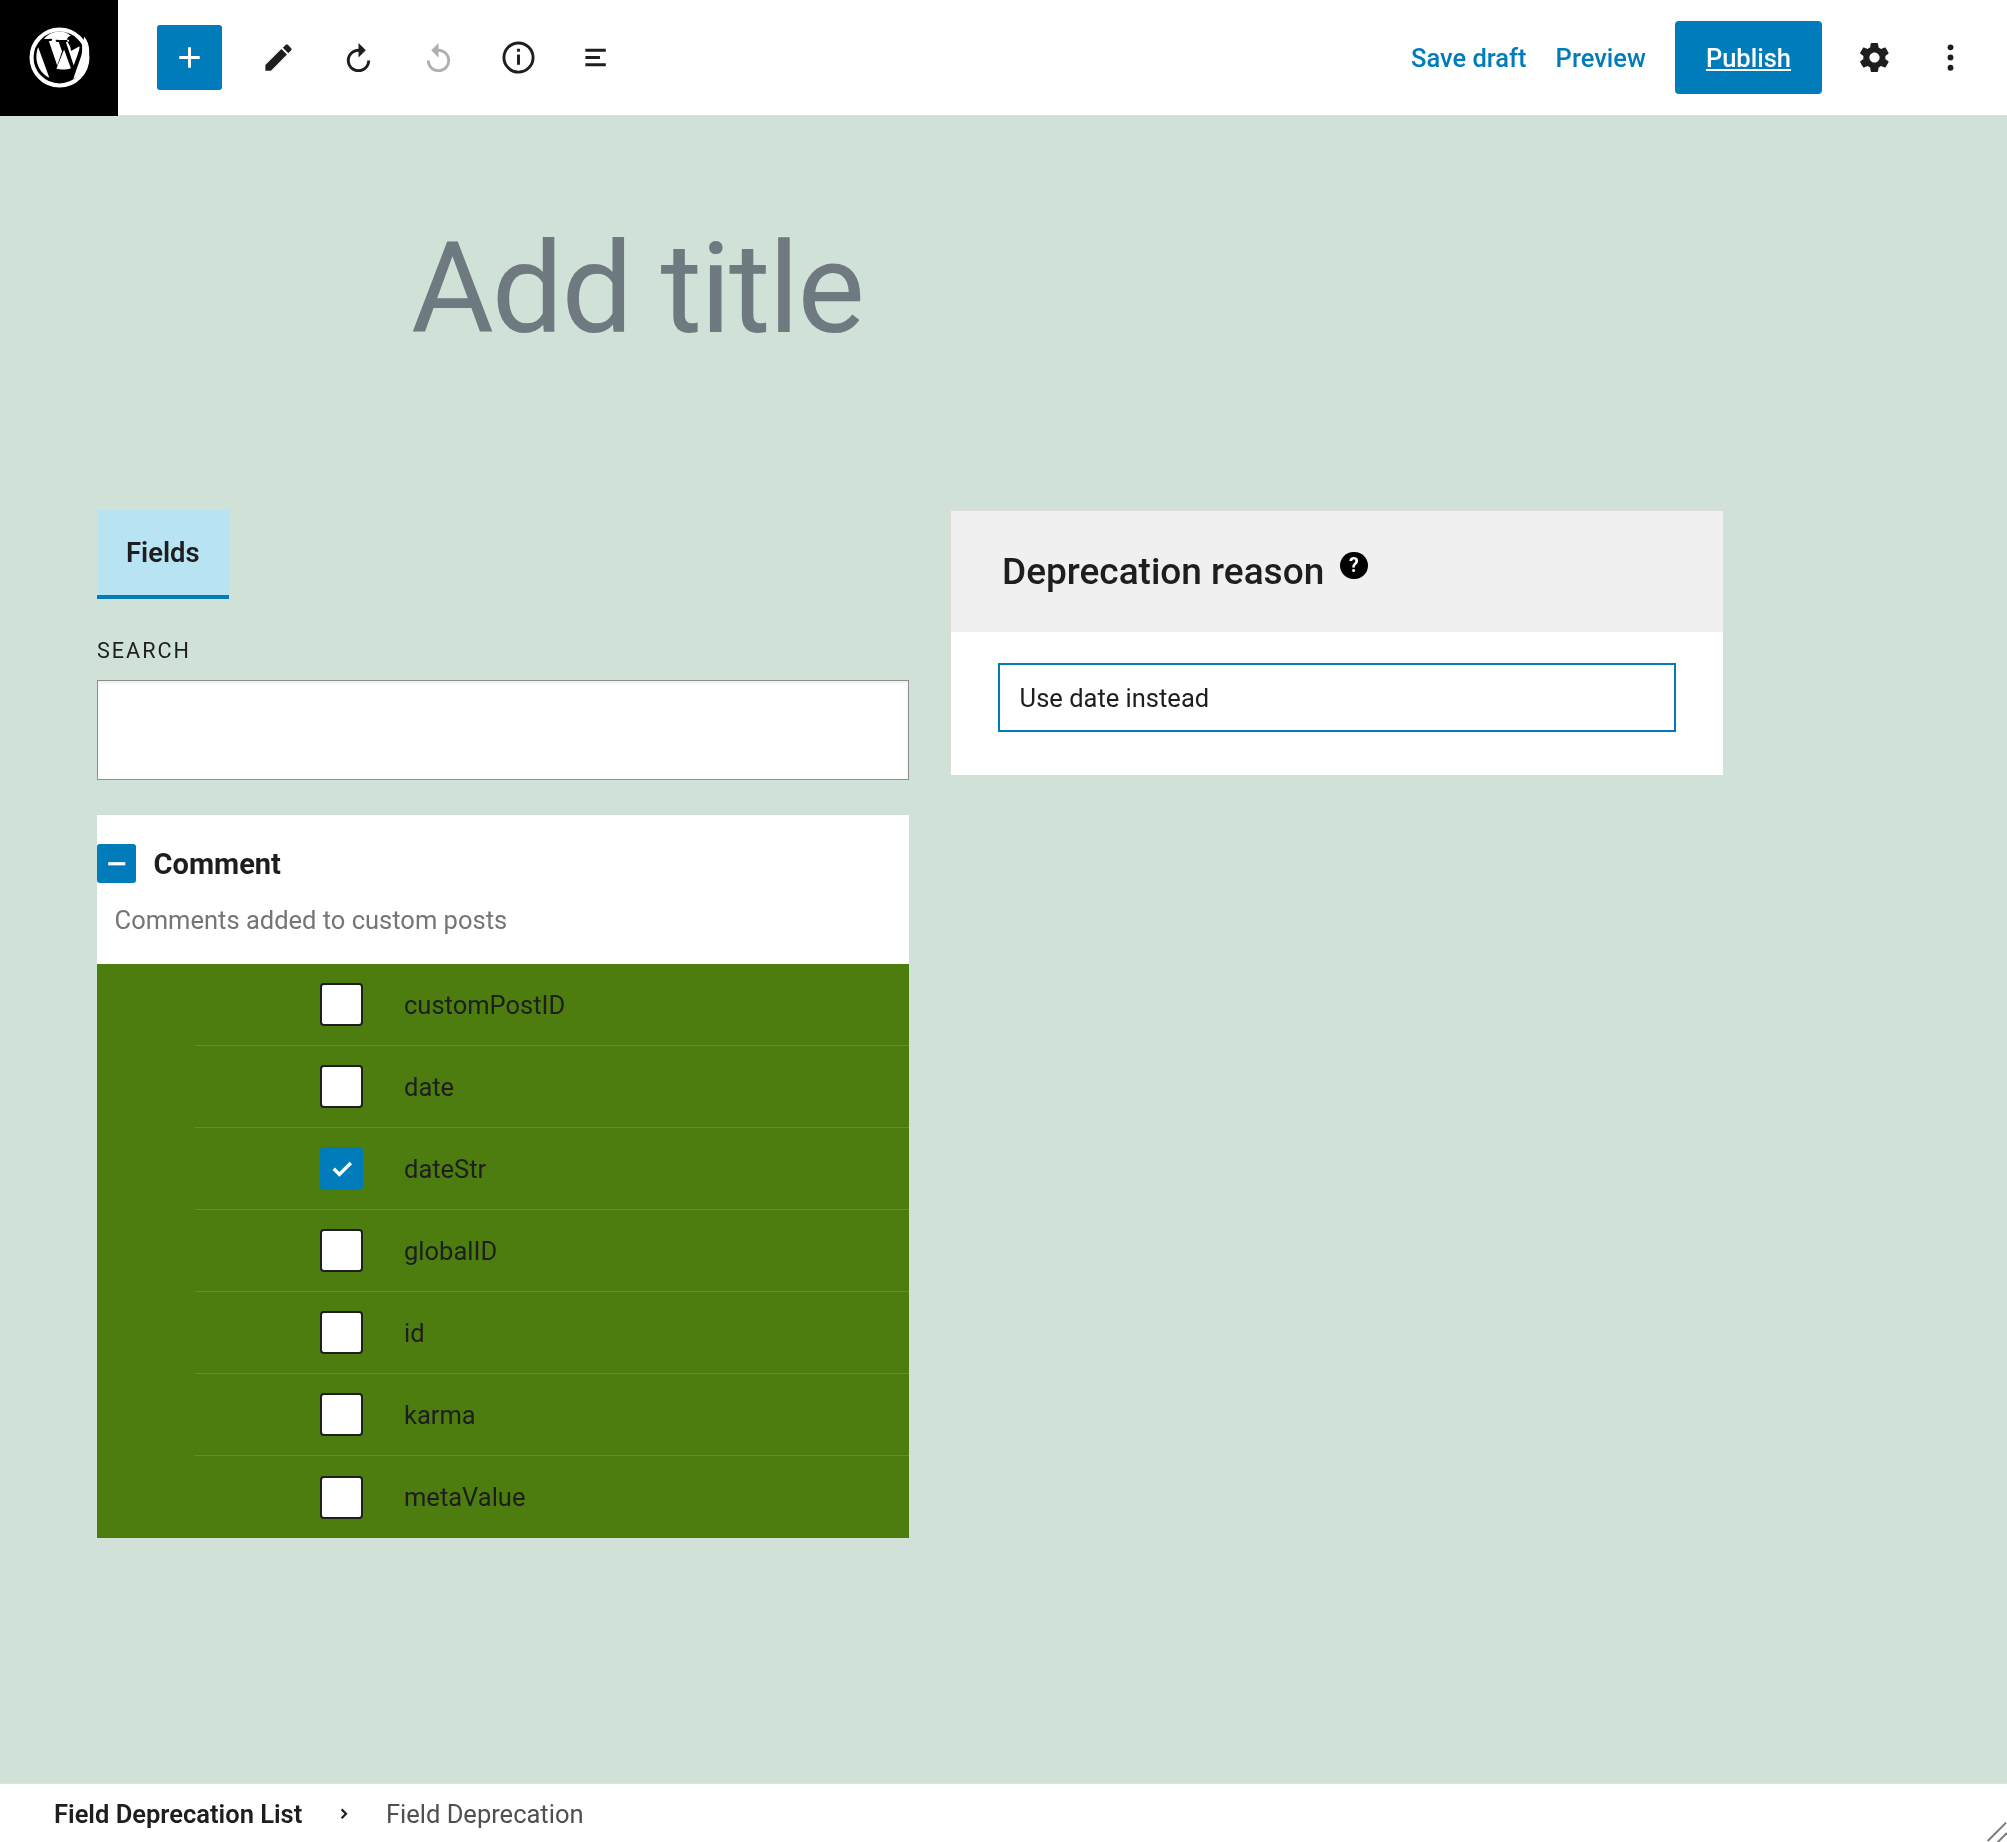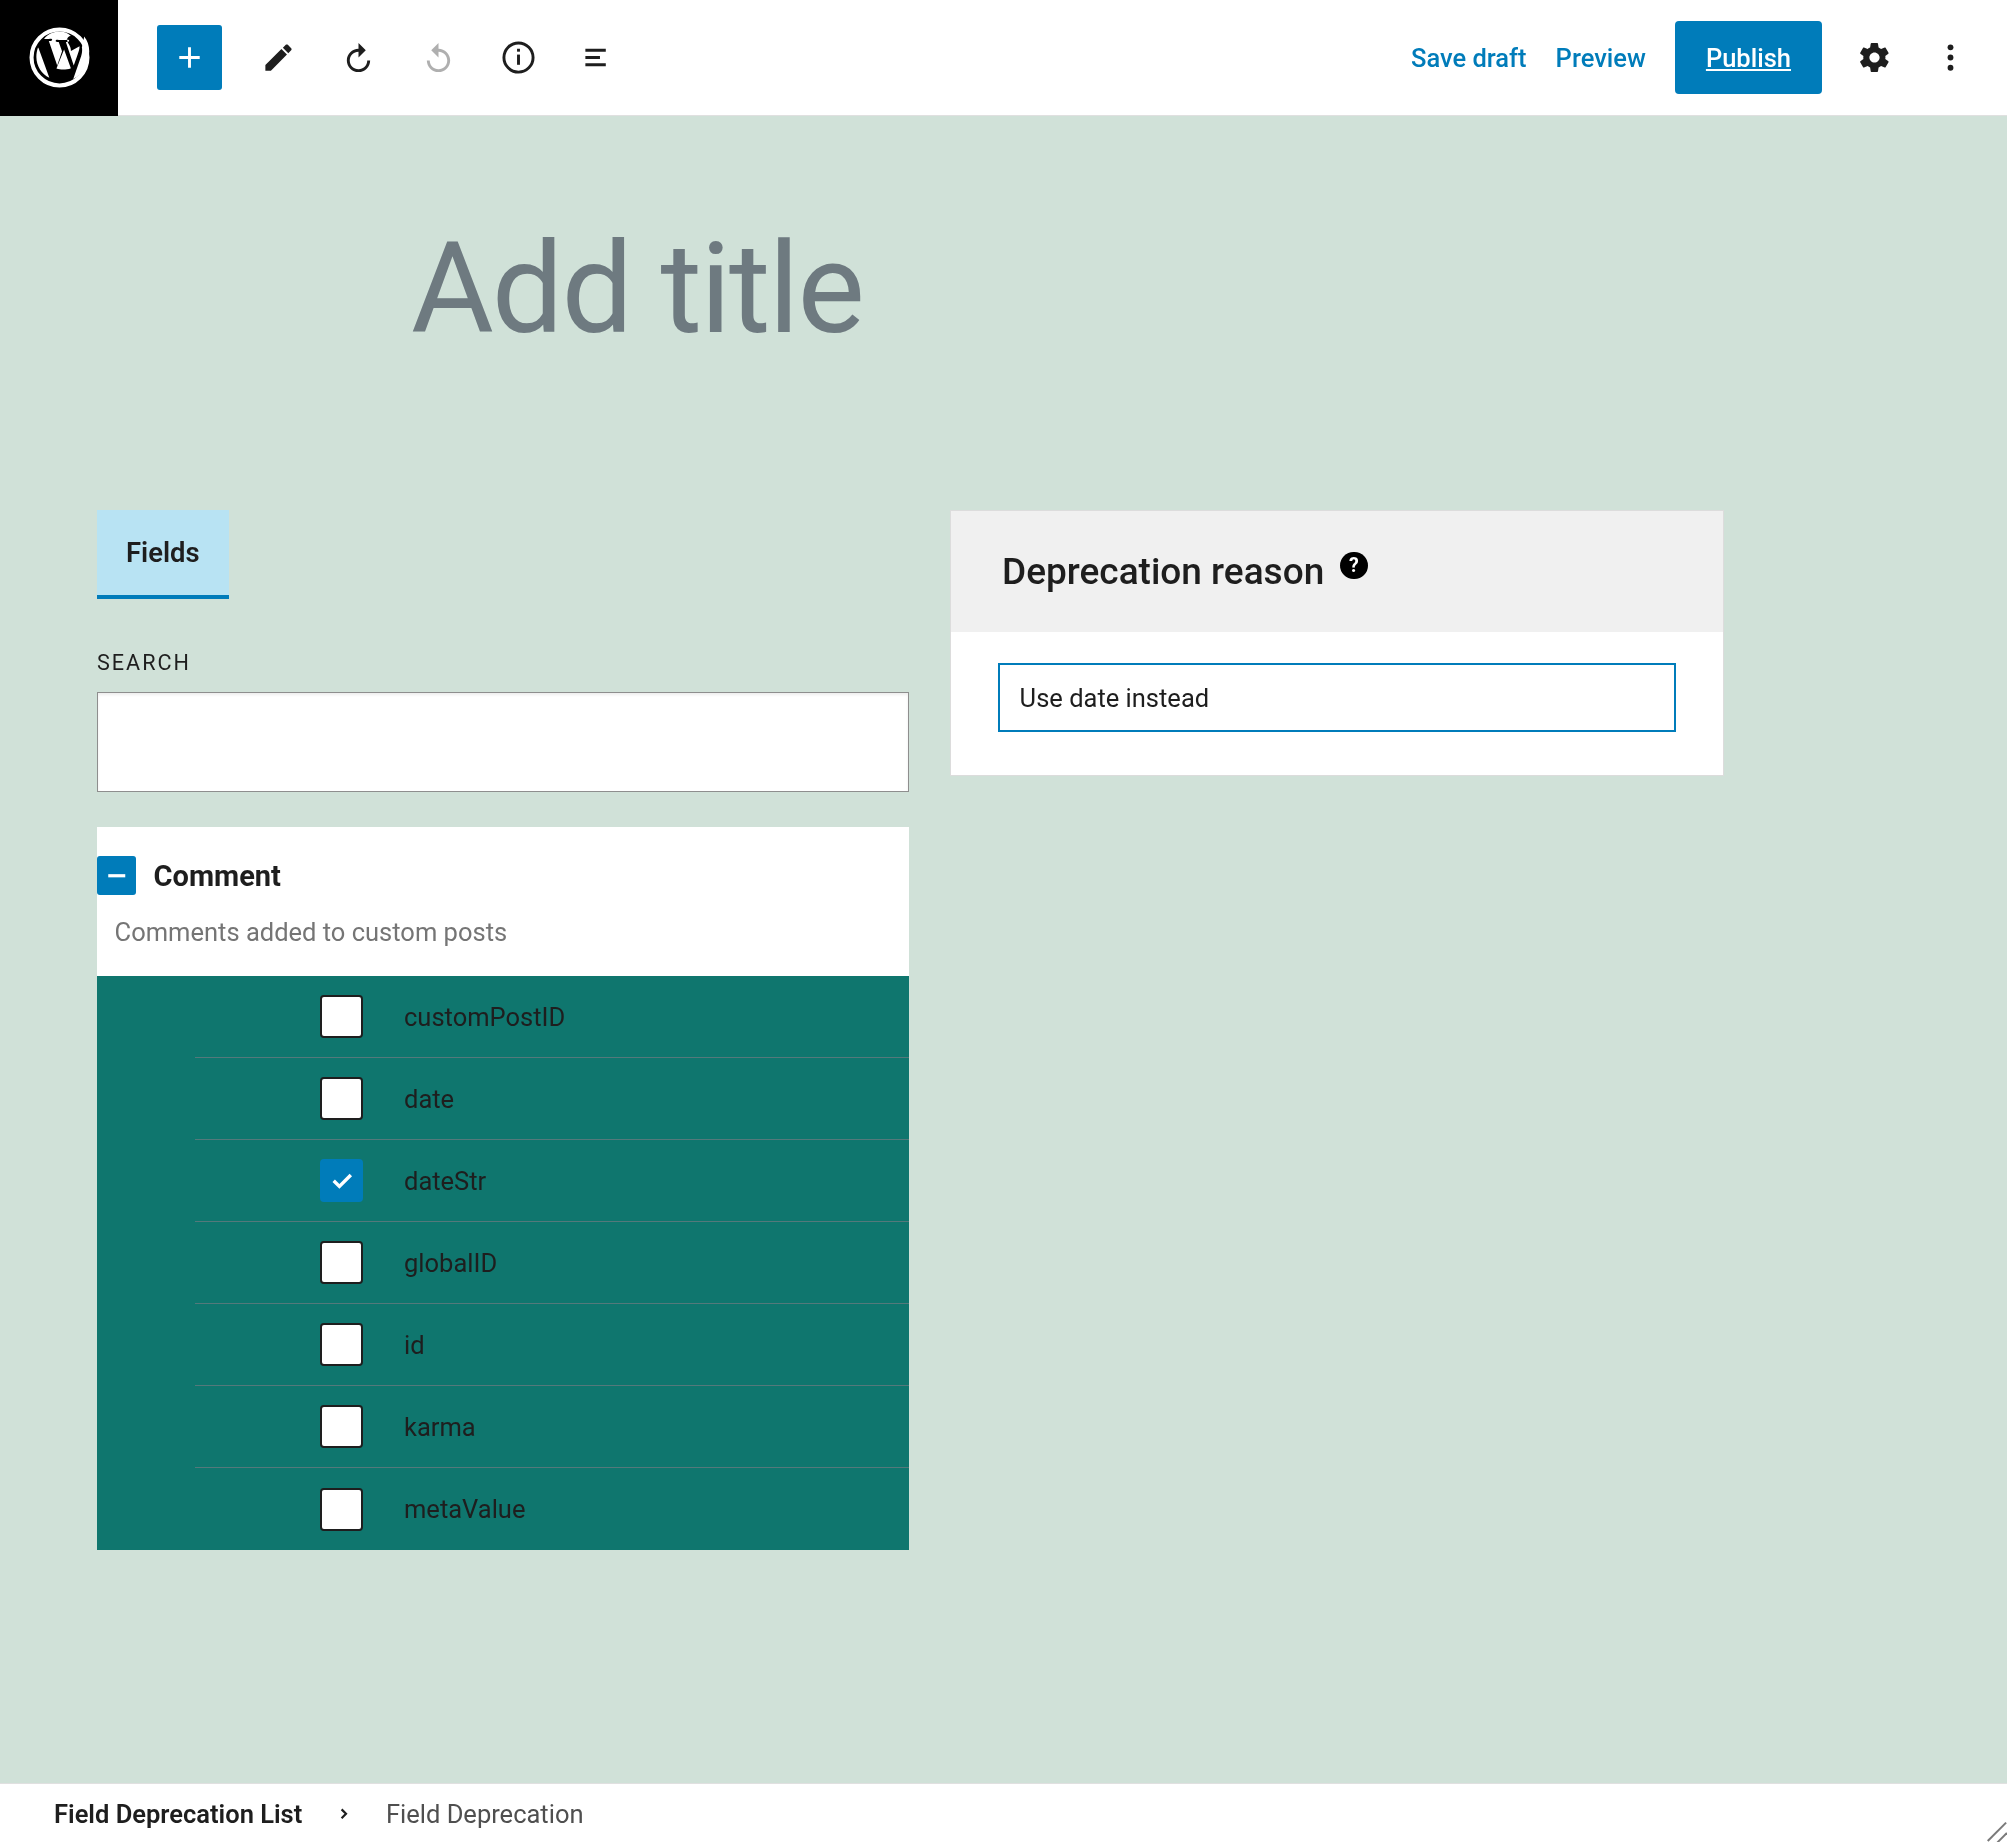--- a/index.html
+++ b/index.html
@@ -132,21 +132,21 @@
     font-weight: 600;
     color:#1e1e1e;
     border-bottom: 4.9px solid #007cba;
     cursor:pointer;
   }
 
   .search-label {
     font-size: 21.6px;
     letter-spacing:2px;
     color:#1e1e1e;
-    margin-top: 51px;
+    margin-top: 39px;
     margin-bottom: 17.6px;
   }
   .search-box {
     width: 100%;
     height: 100px;
     background:#fff;
     border:1px solid #8e8e8e;
     box-shadow: inset 0 2px 2.9px rgba(0,0,0,0.07);
   }
 
@@ -174,21 +174,21 @@
     font-size:29px;
     font-weight:700;
     color:#1e1e1e;
   }
   .group-desc {
     font-size:25.5px;
     color:#757575;
     padding: 21.6px 0 29px 17.6px;
   }
   .field-list {
-    background:#0f766e;
+    background:#4d7c0f;
     padding-left: 98px;
   }
   .field-row {
     display:flex;
     align-items:center;
     gap: 41px;
     height: 82px;
     border-bottom:1px solid rgba(215,130,150,0.35);
     padding-right:19.6px;
     cursor:pointer;

